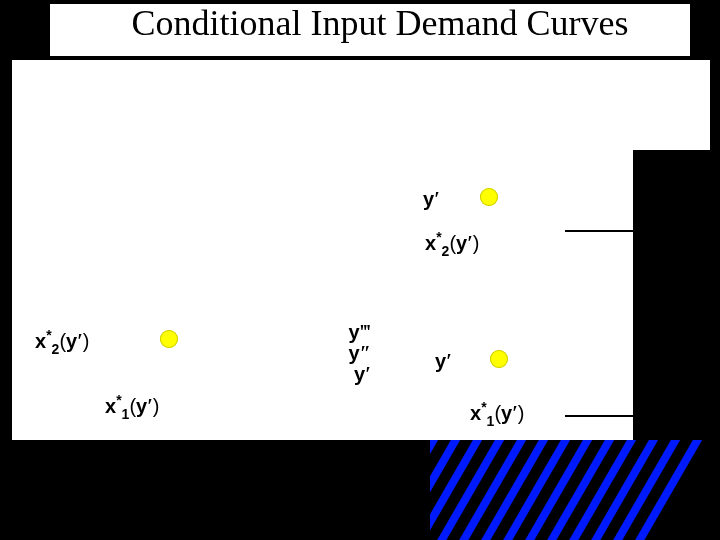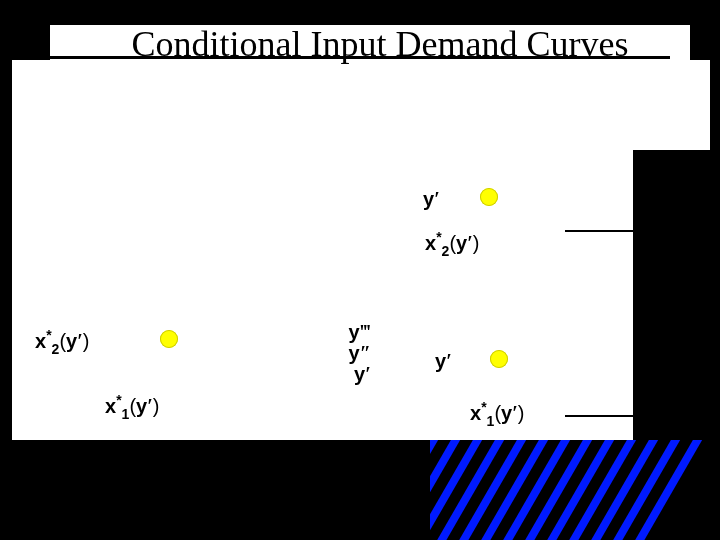--- a/index.html
+++ b/index.html
@@ -13,21 +13,21 @@
   }
   .slide {
     position: relative;
     width: 720px;
     height: 540px;
     background: #000;
   }
   .title-bar {
     position: absolute;
     left: 50px;
-    top: 25px;
+    top: 4px;
     width: 620px;
     height: 52px;
     background: #fff;
     color: #000;
     font-size: 36px;
     line-height: 1.1;
     text-align: center;
     border-bottom: 0 solid #000;
     padding-left: 20px;
   }

